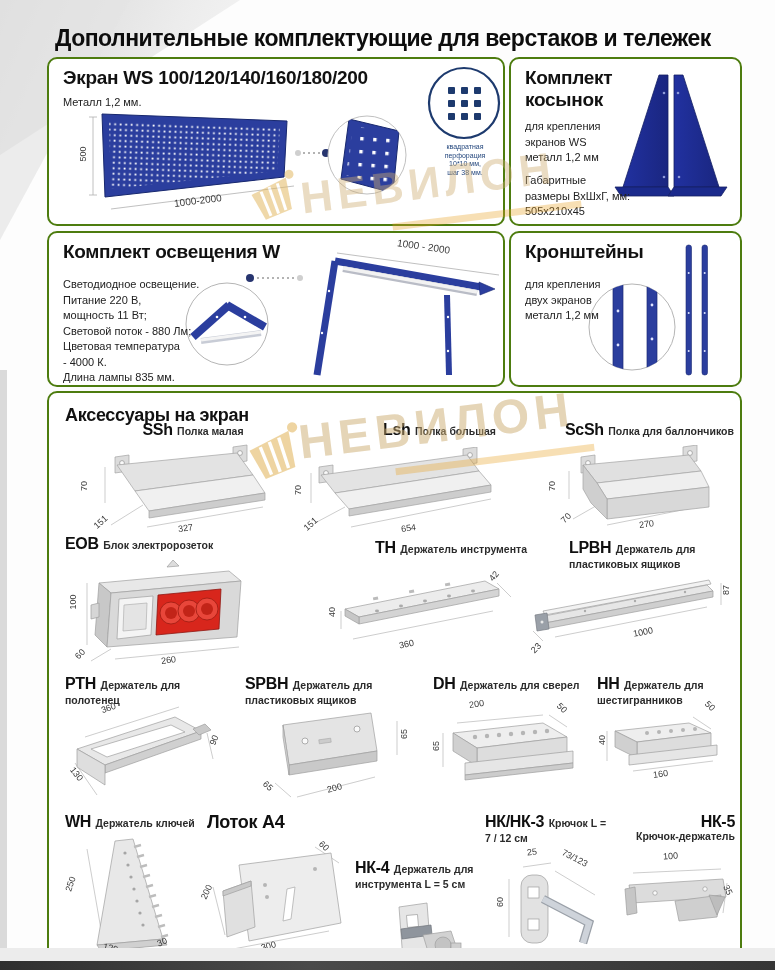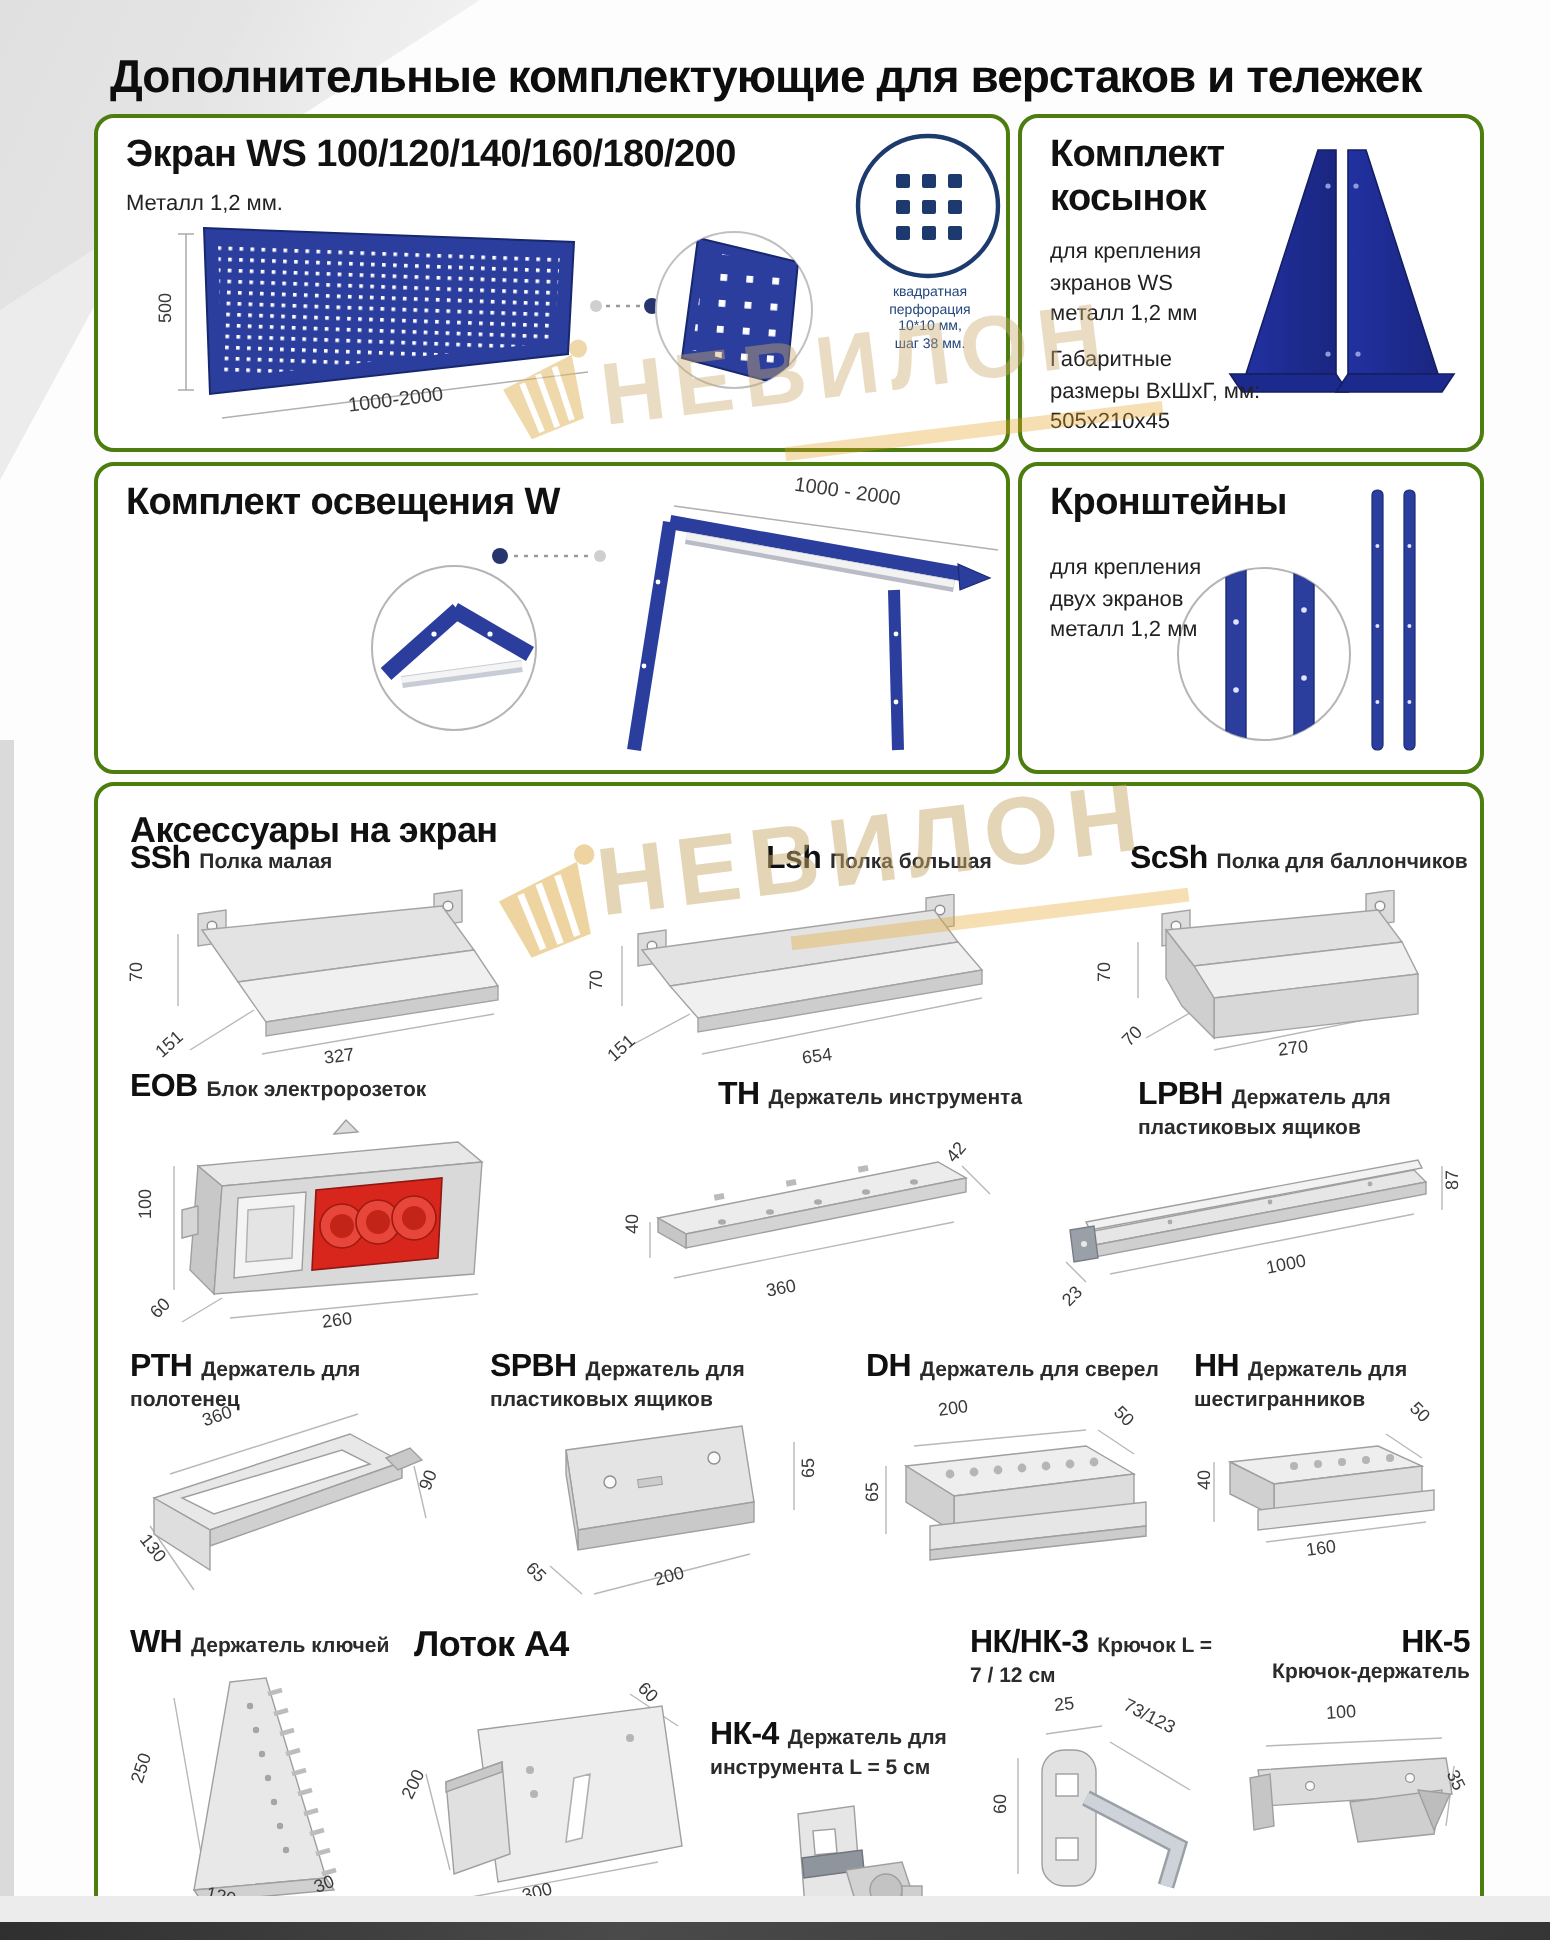--- a/index.html
+++ b/index.html
@@ -128,20 +128,29 @@
       <polygon points="163,128 216,128 210,137 157,137" fill="#1b2a8c" stroke="#141f63" stroke-width="0.8"></polygon>
       <circle cx="153" cy="34" r="1.3" fill="#8f9bd8"></circle>
         <circle cx="167" cy="34" r="1.3" fill="#8f9bd8"></circle>
       <circle cx="153" cy="118" r="1.3" fill="#8f9bd8"></circle>
         <circle cx="168" cy="118" r="1.3" fill="#8f9bd8"></circle>
     </svg>
   </div>
 
   <div class="panel" style="left:47px;top:231px;width:454px;height:152px;">
     <div class="p-title">Комплект освещения W</div>
+    <div class="small-txt" style="left:14px;top:44px;">
+      <span>Светодиодное освещение.</span><br>
+      <span>Питание 220 В,</span><br>
+      <span>мощность 11 Вт;</span><br>
+      <span>Световой поток - 880 Лм;</span><br>
+      <span>Цветовая температура</span><br>
+      <span>- 4000 К.</span><br>
+      <span>Длина лампы 835 мм.</span>
+    </div>
     <svg width="452" height="150" viewBox="0 0 452 150">
       <defs>
           <clipPath id="zc2">
             <circle cx="178" cy="91" r="41"></circle>
           </clipPath>
         </defs>
 
       <line x1="288" y1="20" x2="450" y2="42" stroke="#b0b0b0" stroke-width="0.8"></line>
 
       <line x1="286" y1="28" x2="268" y2="142" stroke="#2b3e9e" stroke-width="7"></line>
@@ -201,21 +210,21 @@
         <circle cx="177.7" cy="118" r="1" fill="#dfe4ff"></circle>
       <circle cx="193.7" cy="40" r="1" fill="#dfe4ff"></circle>
         <circle cx="193.7" cy="80" r="1" fill="#dfe4ff"></circle>
         <circle cx="193.7" cy="118" r="1" fill="#dfe4ff"></circle>
     </svg>
   </div>
 
   <div class="panel" style="left:47px;top:391px;width:691px;height:564px;">
     <div class="p-title" style="font-size:18px;top:12px;left:16px;">Аксессуары на экран</div>
 
-    <div class="cell" style="left:8px;top:30px;width:232px;height:115px;">
+    <div class="cell" style="left:24px;top:30px;width:232px;height:115px;text-align:center;">
       <div class="acc-head"><span class="acc-code">SSh</span>
         <span class="acc-name">Полка малая</span></div>
       <svg style="left:14px;top:20px;" width="205" height="92" viewBox="0 0 205 92">
         <line x1="18" y1="24" x2="18" y2="60" stroke="#b8b8b8" stroke-width="0.7"></line>
         <line x1="24" y1="82" x2="56" y2="62" stroke="#b8b8b8" stroke-width="0.7"></line>
         <line x1="60" y1="84" x2="176" y2="64" stroke="#b8b8b8" stroke-width="0.7"></line>
         <polygon points="28,14 42,12 42,28 28,30" fill="#dcdcdc" stroke="#a3a3a3" stroke-width="0.7"></polygon>
         <polygon points="146,4 160,2 160,18 146,20" fill="#dcdcdc" stroke="#a3a3a3" stroke-width="0.7"></polygon>
         <circle cx="35" cy="20" r="2.4" fill="#fafafa" stroke="#909090" stroke-width="0.7"></circle>
         <circle cx="153" cy="10" r="2.4" fill="#fafafa" stroke="#909090" stroke-width="0.7"></circle>
@@ -289,21 +298,21 @@
         <circle cx="136" cy="56" r="11" fill="#e8463a" stroke="#9c1a10" stroke-width="0.8"></circle>
         <circle cx="100" cy="60" r="6" fill="#c22418" stroke="none"></circle>
         <circle cx="118" cy="58" r="6" fill="#c22418" stroke="none"></circle>
         <circle cx="136" cy="56" r="6" fill="#c22418" stroke="none"></circle>
       </svg>
       <span class="dim" style="left:8px;top:60px;transform:rotate(-90deg);">100</span>
       <span class="dim" style="left:18px;top:112px;transform:rotate(-45deg);">60</span>
       <span class="dim" style="left:104px;top:118px;transform:rotate(-7deg);">260</span>
     </div>
 
-    <div class="cell" style="left:262px;top:148px;width:205px;height:132px;">
+    <div class="cell" style="left:278px;top:148px;width:205px;height:132px;">
       <div class="acc-head" style="left:48px;"><span class="acc-code">TH</span>
         <span class="acc-name">Держатель инструмента</span></div>
       <svg style="left:6px;top:28px;" width="198" height="84" viewBox="0 0 198 84">
         <line x1="8" y1="42" x2="8" y2="60" stroke="#b8b8b8" stroke-width="0.7"></line>
         <line x1="20" y1="70" x2="160" y2="42" stroke="#b8b8b8" stroke-width="0.7"></line>
         <line x1="164" y1="14" x2="178" y2="28" stroke="#b8b8b8" stroke-width="0.7"></line>
         <polygon points="12,40 152,12 166,20 26,48" fill="#ececec" stroke="#9f9f9f" stroke-width="0.7"></polygon>
         <polygon points="26,48 166,20 166,27 26,55" fill="#d4d4d4" stroke="#9f9f9f" stroke-width="0.7"></polygon>
         <polygon points="12,40 26,48 26,55 12,47" fill="#c6c6c6" stroke="#9f9f9f" stroke-width="0.7"></polygon>
         <ellipse cx="44" cy="42" rx="2" ry="1.4" fill="#ababab"></ellipse>

